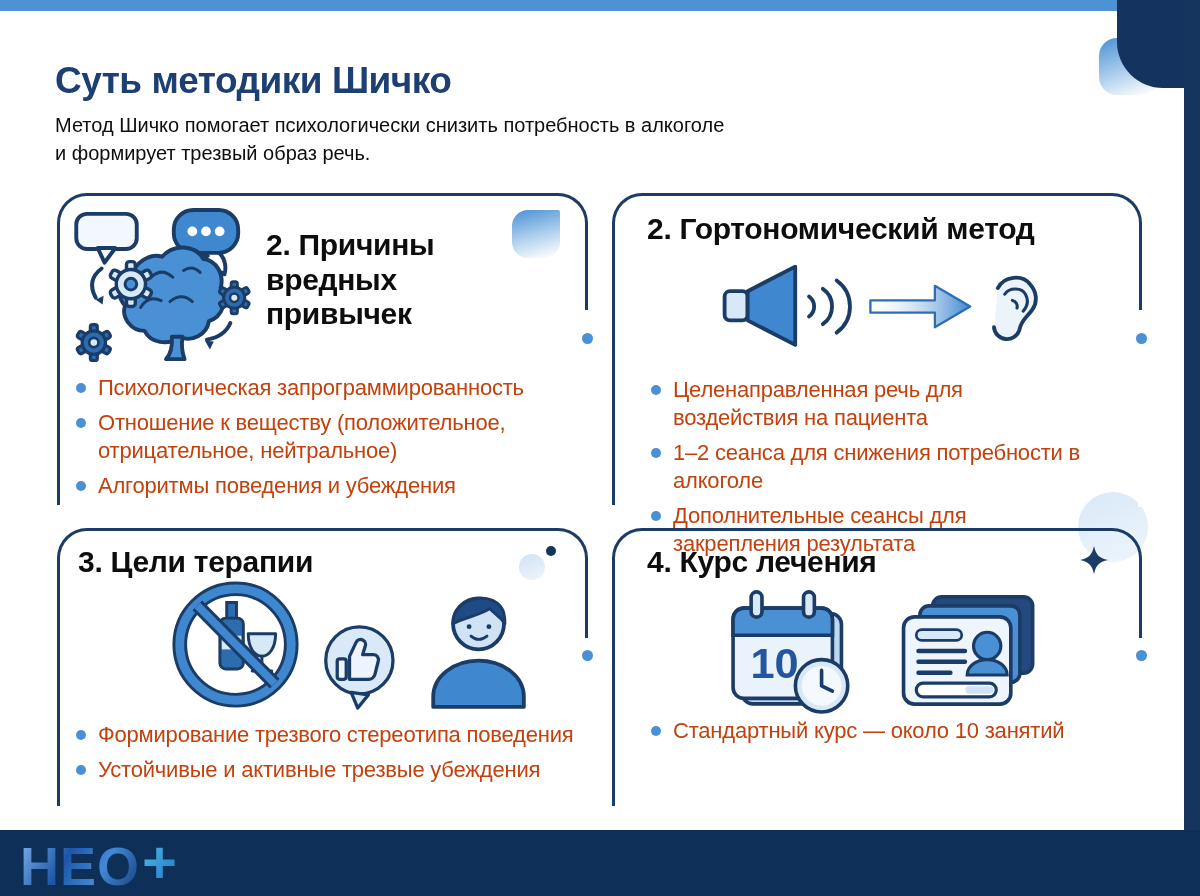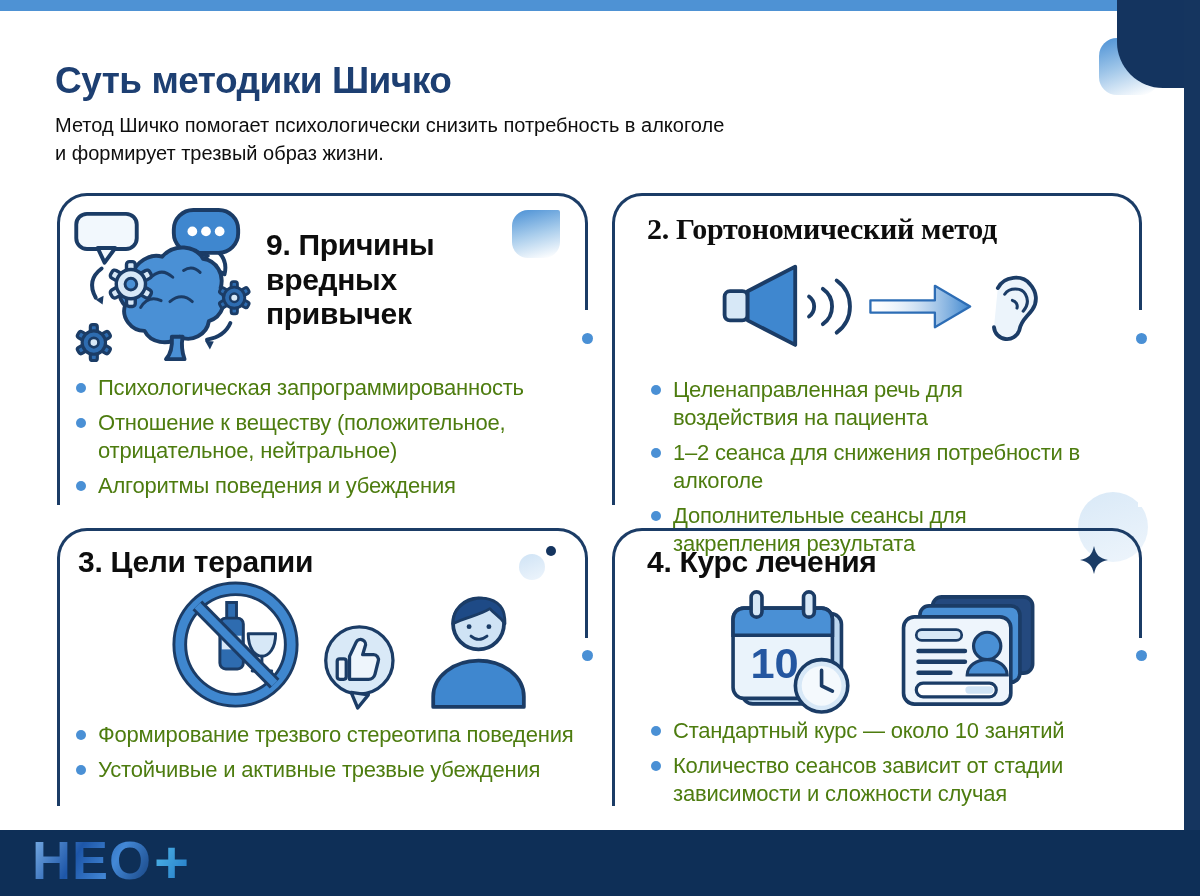--- a/index.html
+++ b/index.html
@@ -24,25 +24,25 @@
 
   .border-mask { position:absolute; right:-3px; width:4px; background:#fff; bottom:-2px; }
   .card1 .border-mask, .card2 .border-mask { top:114px; }
   .card3 .border-mask, .card4 .border-mask { top:107px; }
   .border-dot { position:absolute; right:-8px; width:11px; height:11px; border-radius:50%; background:#4a90d5; }
   .card1 .border-dot, .card2 .border-dot { top:137px; }
   .card3 .border-dot, .card4 .border-dot { top:119px; }
 
   .card-title { font-size:30px; font-weight:800; color:#0d0d0d; line-height:1.15; letter-spacing:-0.3px; }
   .card1 .card-title { position:absolute; left:206px; top:32px; width:215px; }
-  .card2 .card-title { position:absolute; left:32px; top:16px;font-family:Liberation Serif, serif; }
+  .card2 .card-title { position:absolute; left:32px; top:16px; }
   .card3 .card-title { position:absolute; left:18px; top:14px; }
   .card4 .card-title { position:absolute; left:32px; top:14px; }
 
-  .bullets { position:absolute; list-style:none; font-size:22px; color:#4d7c0f; line-height:1.27; letter-spacing:-0.2px; }
+  .bullets { position:absolute; list-style:none; font-size:22px; color:#c2410c; line-height:1.27; letter-spacing:-0.2px; }
   .card1 .bullets { left:12px; top:178px; width:508px; }
   .card2 .bullets { left:32px; top:180px; width:445px; }
   .card3 .bullets { left:12px; top:190px; width:508px; }
   .card4 .bullets { left:32px; top:186px; width:450px; }
   .bullets li { position:relative; padding-left:26px; margin-bottom:7px; }
   .bullets li::before { content:''; position:absolute; left:4px; top:9px; width:10px; height:10px; border-radius:50%; background:#4a90d5; }
 
   .icon-wrap1 { position:absolute; left:8px; top:12px; }
   .icon-row2 { position:absolute; left:105px; top:55px; display:flex; align-items:center; gap:16px; }
   .icon-row3 { position:absolute; left:110px; top:48px; display:flex; align-items:flex-end; gap:18px; }
@@ -51,40 +51,40 @@
   .leaf-deco { position:absolute; left:452px; top:14px; width:48px; height:48px; border-radius:16px 2px 16px 16px;
                background:linear-gradient(165deg,#4a90d5 0%,#a9cdec 50%,#ffffff 96%); }
   .c3-deco-circle { position:absolute; left:459px; top:23px; width:26px; height:26px; border-radius:50%;
                     background:linear-gradient(160deg,#cfe3f5,#eef5fc); }
   .c3-deco-dot { position:absolute; left:486px; top:15px; width:10px; height:10px; border-radius:50%; background:#14345f; }
   .c4-deco-circle { position:absolute; left:1078px; top:492px; width:70px; height:70px; border-radius:50%;
                     background:linear-gradient(160deg,#d9e9f7,#eef5fc); }
   .c4-sparkle { position:absolute; left:1080px; top:546px; }
 
   .footer { position:absolute; left:0; top:830px; width:1200px; height:66px; background:#0e2f57; display:flex; align-items:center; }
-  .logo { margin-left:32px; font-size:54px; font-weight:800; letter-spacing:1px; line-height:1; display:flex; align-items:flex-start; }
+  .logo { margin-left:20px; font-size:54px; font-weight:800; letter-spacing:1px; line-height:1; display:flex; align-items:flex-end; }
   .logo-text { background:linear-gradient(120deg,#7fb4ea 0%,#1d56a8 38%,#4388d6 66%,#123c78 100%);
                -webkit-background-clip:text; background-clip:text; color:transparent; }
   .logo-plus { color:#2596d8; font-size:60px; font-weight:800; margin-left:2px;
                background:linear-gradient(120deg,#57c0ee,#1a6fc0); -webkit-background-clip:text; background-clip:text; color:transparent; }
 </style>
 </head>
 <body>
 
 <div class="page">
 
   <div class="topbar"></div>
   <div class="corner-leaf"></div>
   <div class="corner-blob"></div>
   <div class="rightbar"></div>
 
   <h1 class="page-title">Суть методики Шичко</h1>
   <p class="page-subtitle">
     <span style="display:block">Метод Шичко помогает психологически снизить потребность в алкоголе</span>
-    <span style="display:block">и формирует трезвый образ жизни.</span>
+    <span style="display:block">и формирует трезвый образ речь.</span>
   </p>
 
   <div class="c4-deco-circle"></div>
 
   <section class="card card1">
     <div class="border-mask"></div>
     <div class="border-dot"></div>
     <div class="leaf-deco"></div>
     <div class="icon-wrap1">
       <svg width="196" height="158" viewBox="0 0 200 162">
@@ -133,21 +133,21 @@
           <g fill="#2e6cb0" stroke="#1b3c66" stroke-width="4">
             <rect x="-4.5" y="-23" width="9" height="46" rx="3"></rect>
             <rect x="-4.5" y="-23" width="9" height="46" rx="3" transform="rotate(60)"></rect>
             <rect x="-4.5" y="-23" width="9" height="46" rx="3" transform="rotate(120)"></rect>
           </g>
           <circle r="15" fill="#2e6cb0" stroke="#1b3c66" stroke-width="4"></circle>
           <circle r="6" fill="#d7e8f7" stroke="#1b3c66" stroke-width="3.5"></circle>
         </g>
       </svg>
     </div>
-    <h2 class="card-title">9. Причины вредных привычек</h2>
+    <h2 class="card-title">2. Причины вредных привычек</h2>
     <ul class="bullets">
       <li>Психологическая запрограммированность</li>
       <li>Отношение к веществу (положительное, отрицательное, нейтральное)</li>
       <li>Алгоритмы поведения и убеждения</li>
     </ul>
   </section>
 
   <section class="card card2">
     <div class="border-mask"></div>
     <div class="border-dot"></div>
@@ -246,21 +246,20 @@
         <rect x="30" y="87" width="40" height="5" rx="2.5" fill="#1b3c66"></rect>
         <circle cx="108" cy="60" r="15" fill="#4a90d5" stroke="#1b3c66" stroke-width="3.5"></circle>
         <path d="M86,92 a22,17 0 0 1 44,0 z" fill="#4a90d5" stroke="#1b3c66" stroke-width="3.5"></path>
         <rect x="30" y="101" width="88" height="15" rx="7.5" fill="#ffffff" stroke="#1b3c66" stroke-width="3.5"></rect>
         <rect x="84" y="104.5" width="31" height="8" rx="4" fill="#cfe3f5"></rect>
       </svg>
     </div>
     <h2 class="card-title">4. Курс лечения</h2>
     <ul class="bullets">
       <li>Стандартный курс — около 10 занятий</li>
-      <li>Количество сеансов зависит от стадии зависимости и сложности случая</li>
     </ul>
   </section>
 
   <div class="c4-sparkle">
     <svg width="28" height="28" viewBox="0 0 28 28">
       <path d="M14,0 C16,9 19,12 28,14 C19,16 16,19 14,28 C12,19 9,16 0,14 C9,12 12,9 14,0 z" fill="#1b3c66"></path>
     </svg>
   </div>
 
   <footer class="footer">

